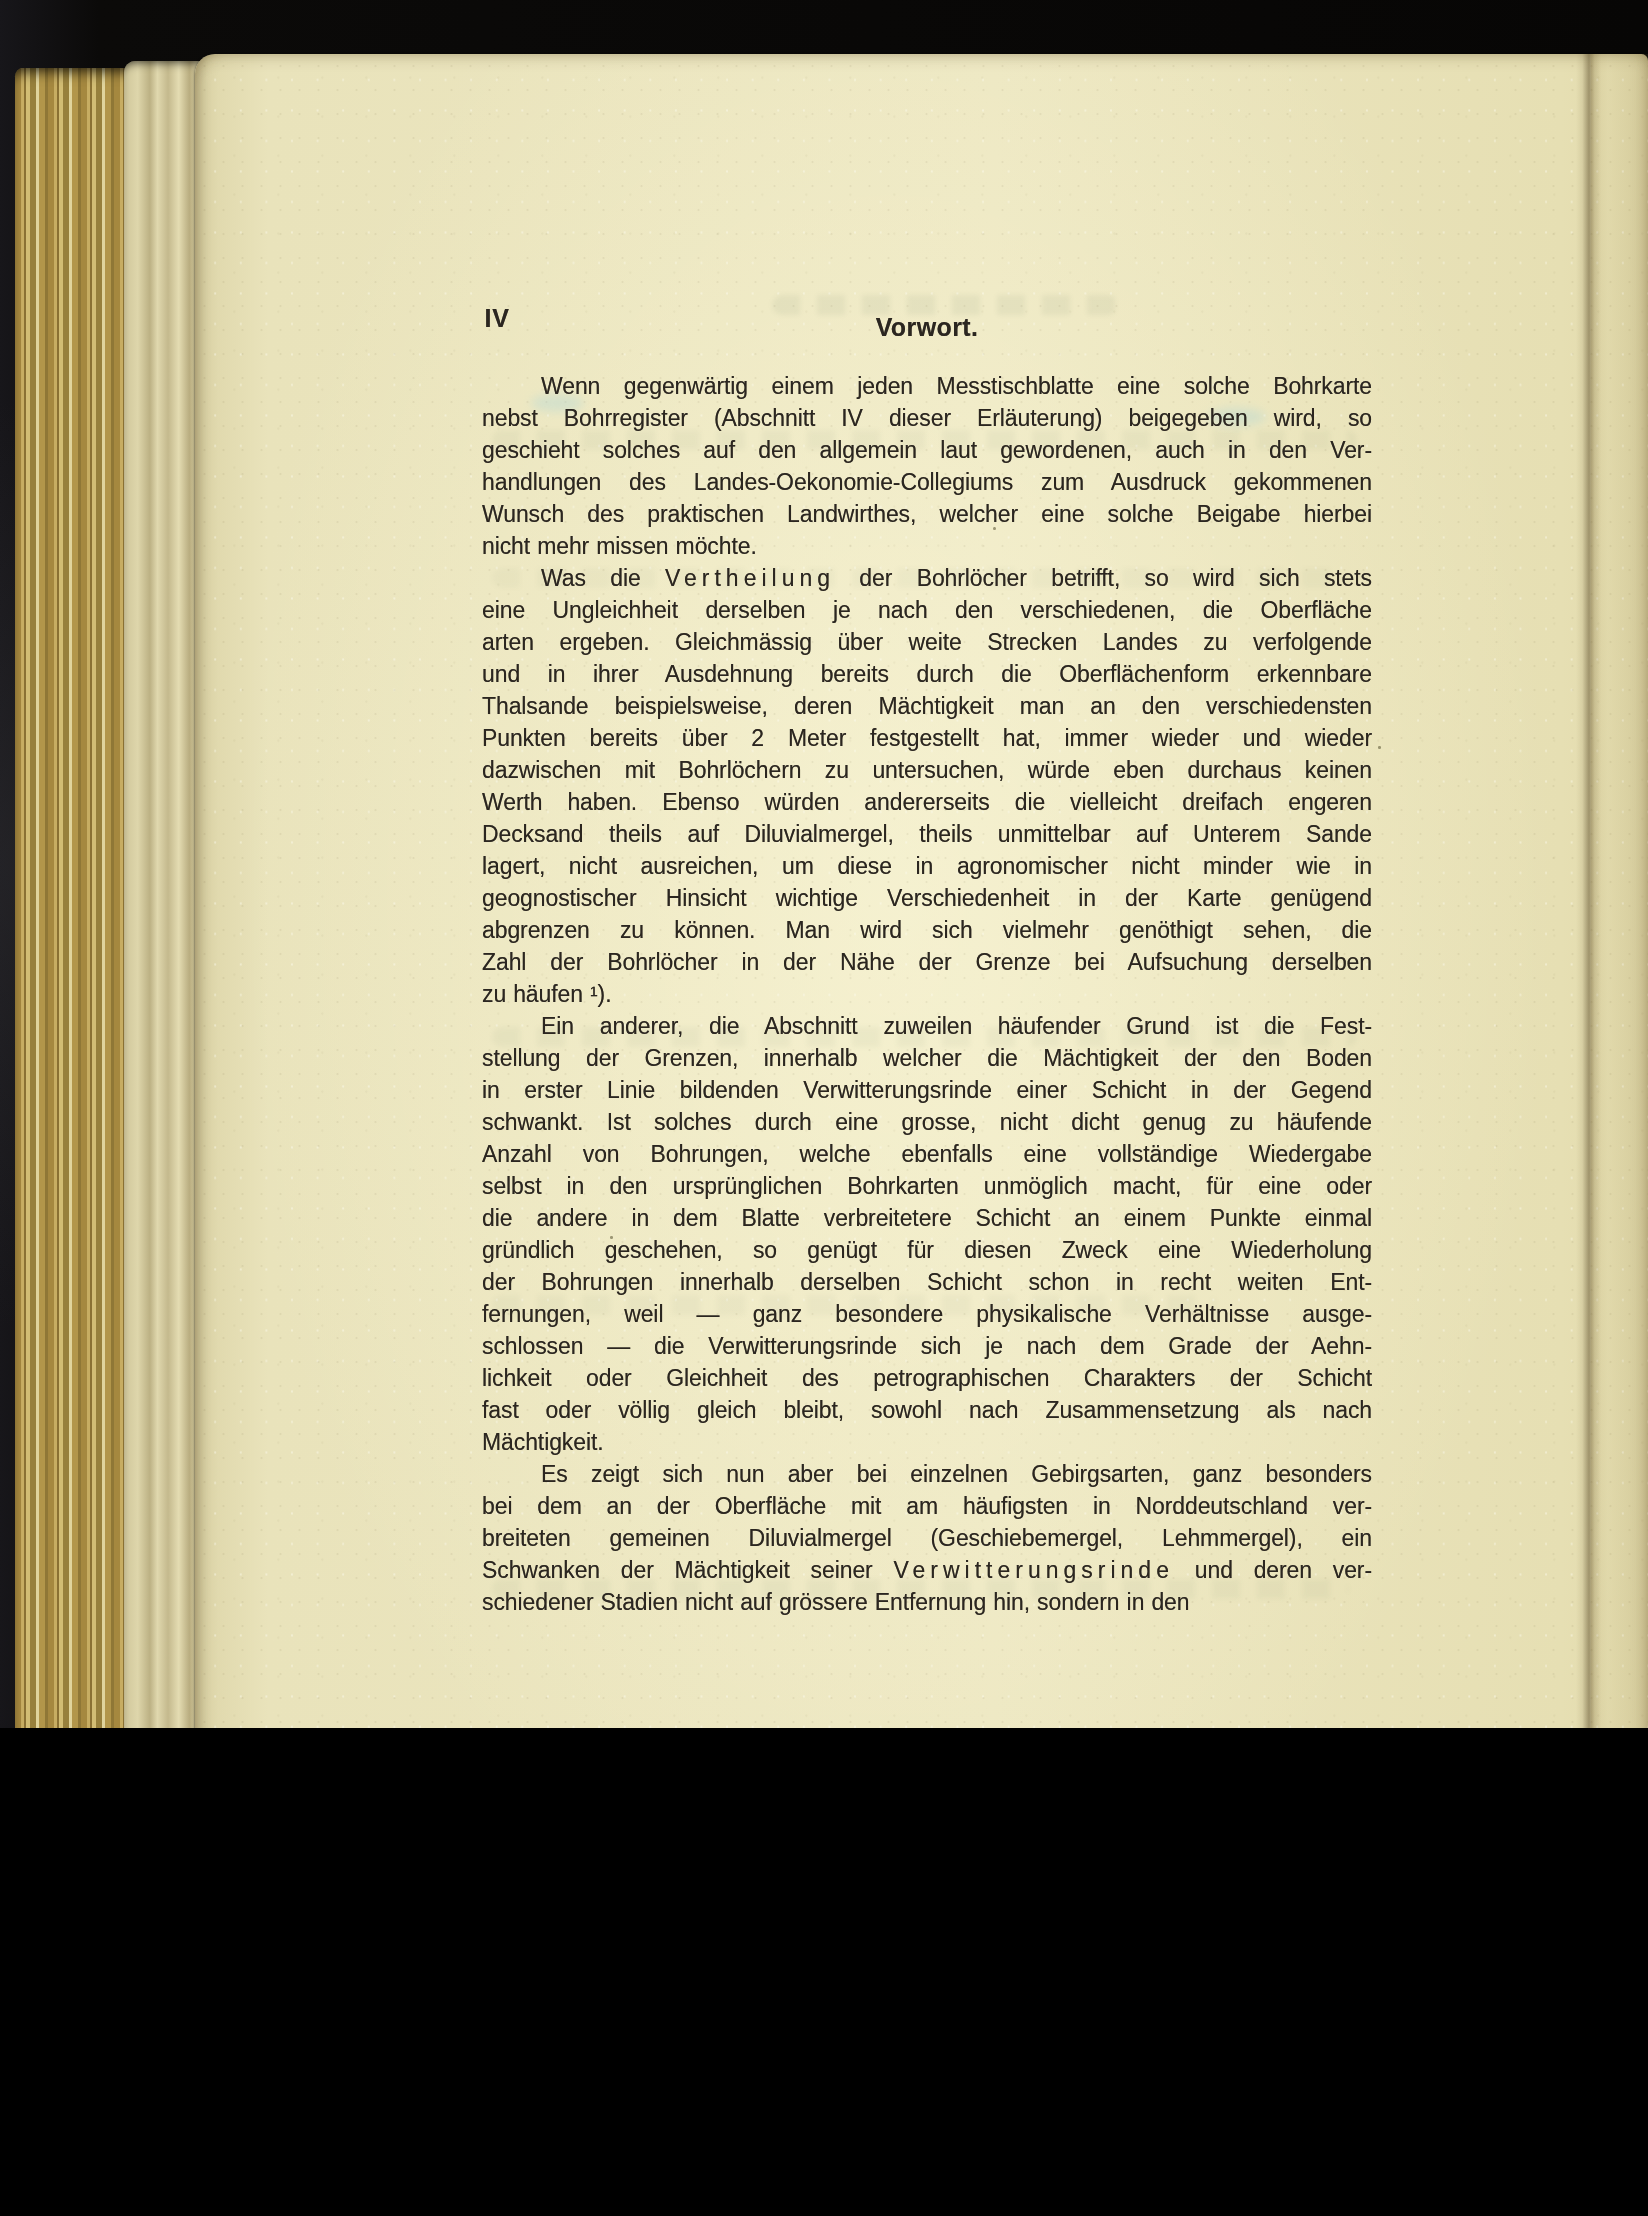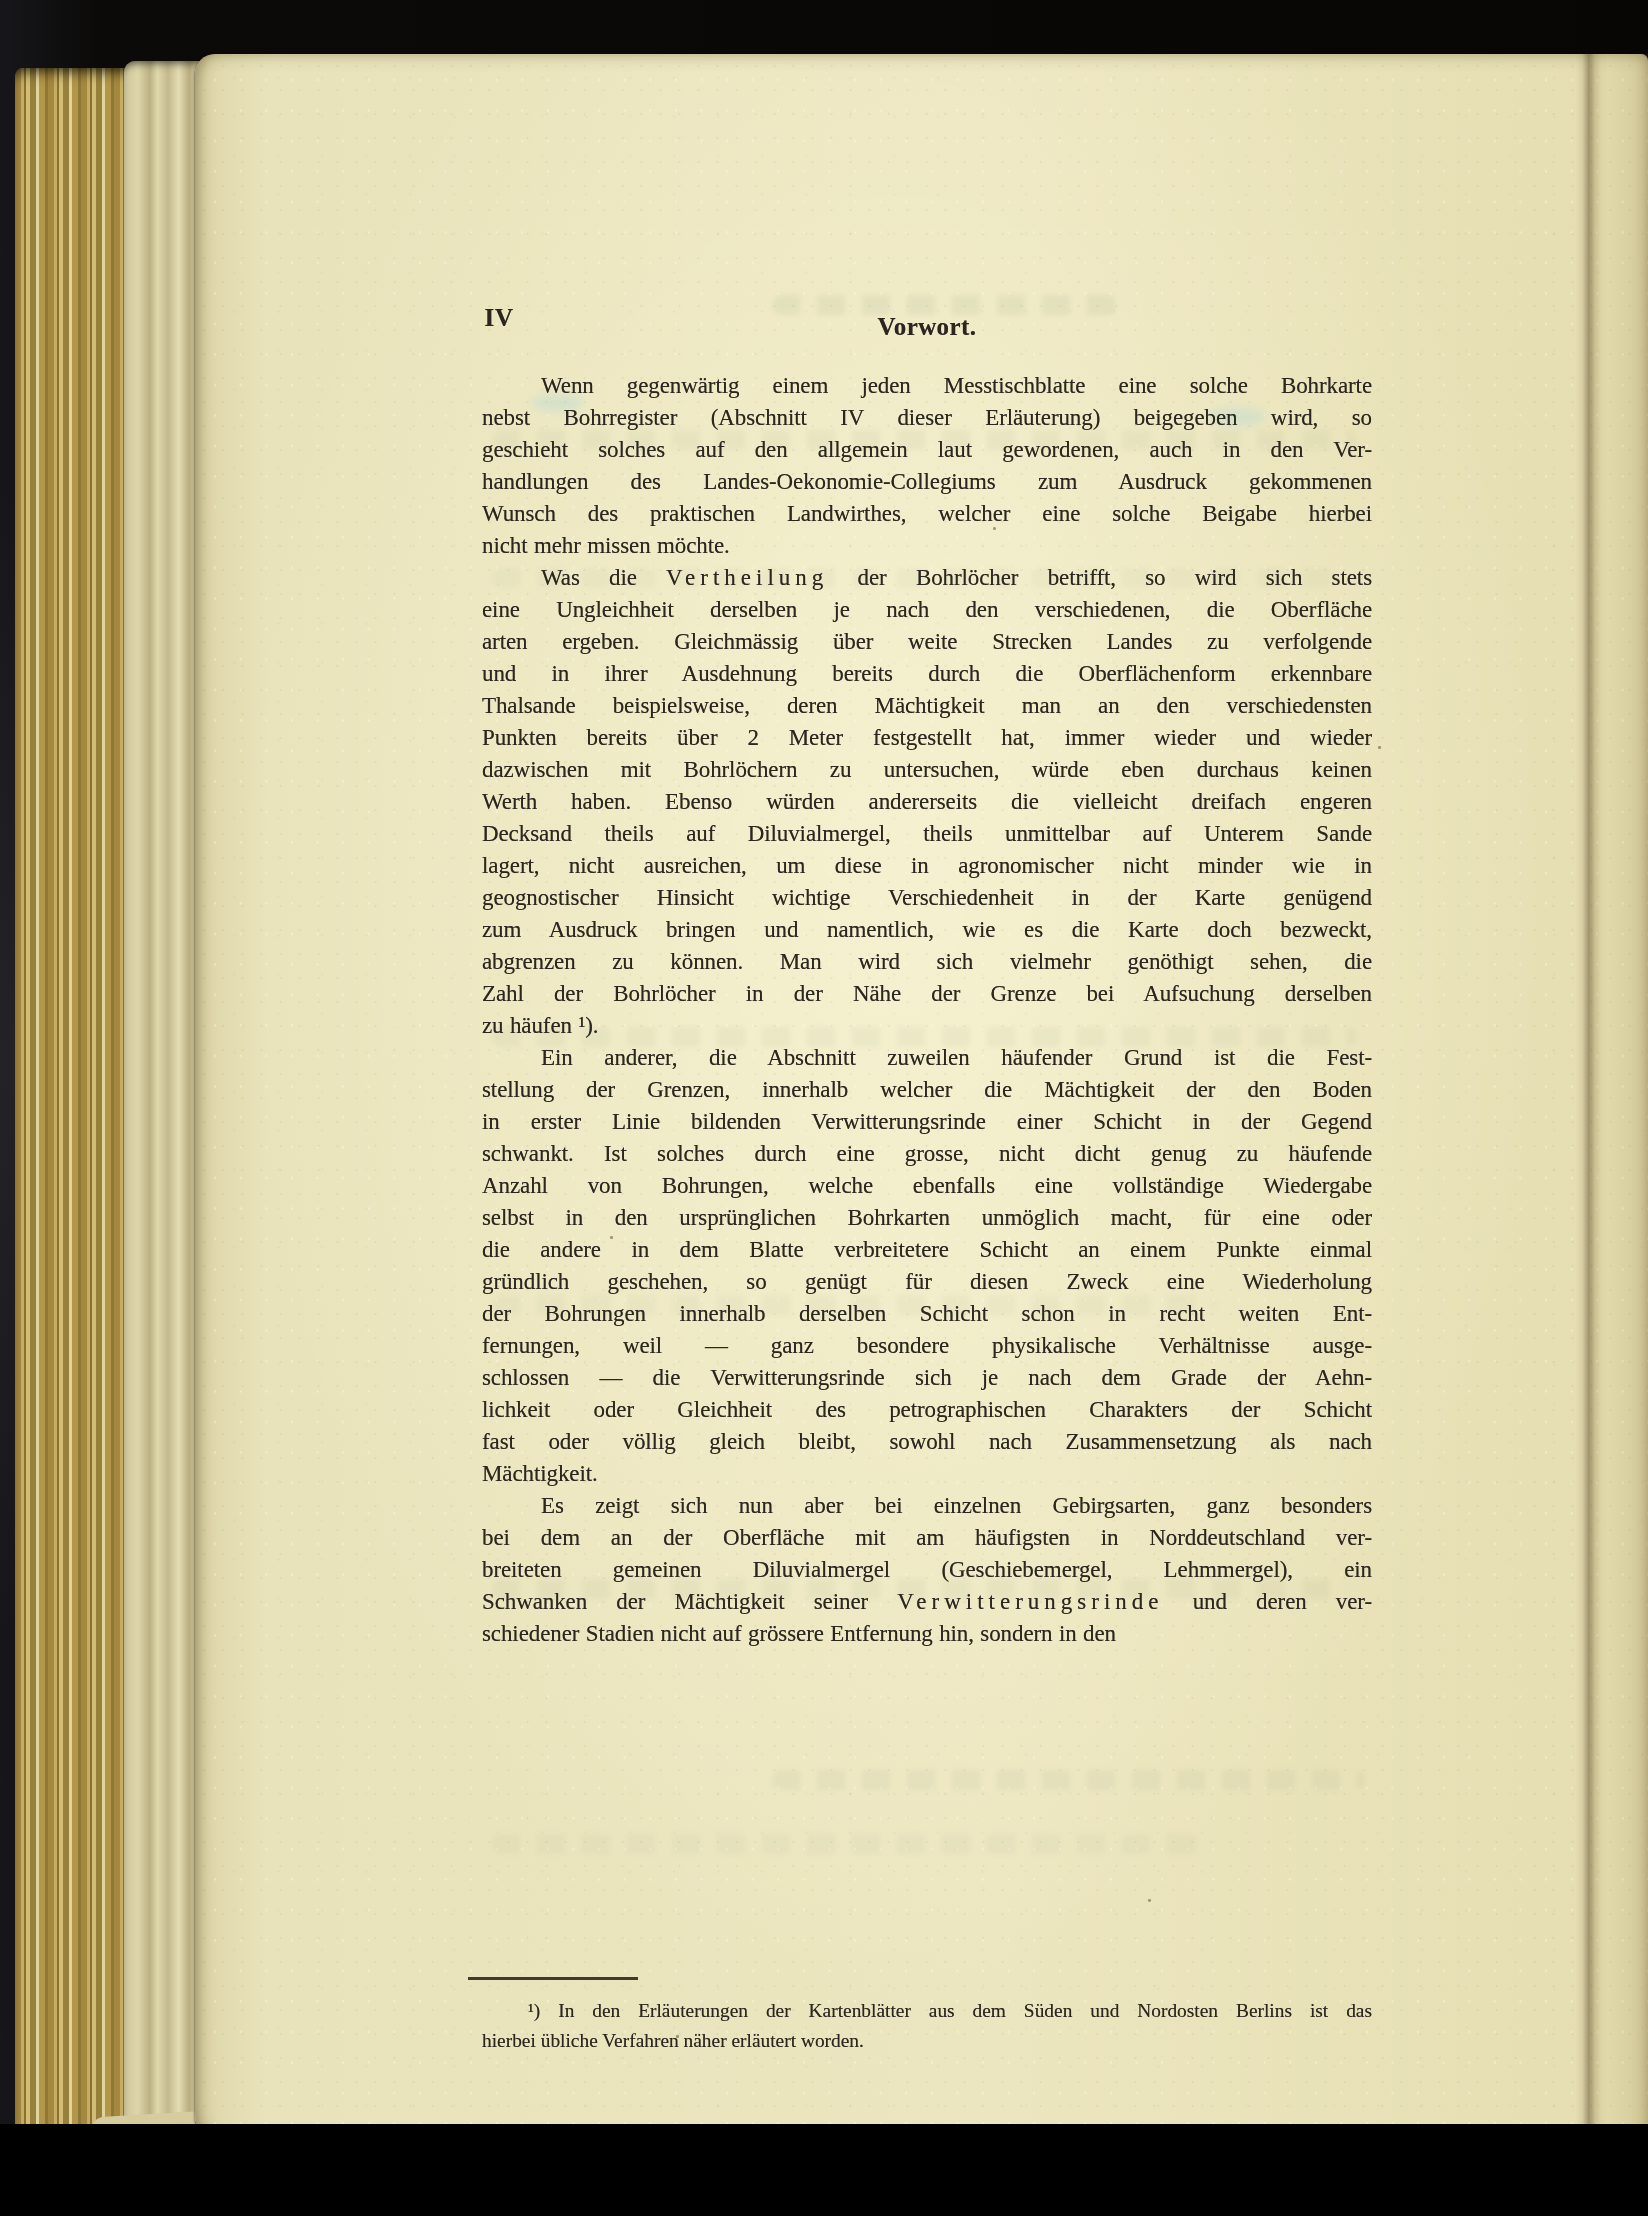--- a/index.html
+++ b/index.html
@@ -1,23 +1,23 @@
 <!DOCTYPE html>
 <html style="font-size:13px"><head>
 <meta charset="utf-8">
 <style>
   html,body{margin:0;padding:0;background:#000;}
   .scene{
     position:relative;
-    width:1648px;height:2124px;
+    width:1648px;height:1728px;
     background:
       radial-gradient(ellipse at 3% 50%, rgba(60,60,64,.35) 0, rgba(0,0,0,0) 38%),
       linear-gradient(90deg,#17161a 0,#0b0a09 6%,#070605 100%);
     overflow:hidden;
-    font-family:Liberation Serif, serif;
+    font-family:Liberation Sans, sans-serif;
   }
   
   .edge-gold{
     position:absolute;left:15px;top:68px;width:120px;height:2115px;
     background:repeating-linear-gradient(90deg,
       #a5883f 0 5.8px,#c7ad62 5.8px 9px,#8a7133 9px 11.5px,#d2bd74 11.5px 15px,
       #97803c 15px 21.4px,#e0d49c 21.4px 24px,#b2964a 24px 30.5px,#8f7736 30.5px 33px);
     box-shadow:inset 0 11.5px 13px -8.2px rgba(0,0,0,.8), inset 0 -11.5px 13px -8.2px rgba(0,0,0,.8);
     border-radius:8.2px 0 0 5px;
   }
@@ -156,21 +156,20 @@
           <div class="bline">eine Ungleichheit derselben je nach den verschiedenen, die Oberfläche</div>
           <div class="bline">arten ergeben.  Gleichmässig über weite Strecken Landes zu verfolgende</div>
           <div class="bline">und in ihrer Ausdehnung bereits durch die Oberflächenform erkennbare</div>
           <div class="bline">Thalsande beispielsweise, deren Mächtigkeit man an den verschiedensten</div>
           <div class="bline">Punkten bereits über 2 Meter festgestellt hat, immer wieder und wieder</div>
           <div class="bline">dazwischen mit Bohrlöchern zu untersuchen, würde eben durchaus keinen</div>
           <div class="bline">Werth haben.  Ebenso würden andererseits die vielleicht dreifach engeren</div>
           <div class="bline">Decksand theils auf Diluvialmergel, theils unmittelbar auf Unterem Sande</div>
           <div class="bline">lagert, nicht ausreichen, um diese in agronomischer nicht minder wie in</div>
           <div class="bline">geognostischer Hinsicht wichtige Verschiedenheit in der Karte genügend</div>
-          <div class="bline">zum Ausdruck bringen und namentlich, wie es die Karte doch bezweckt,</div>
           <div class="bline">abgrenzen zu können.  Man wird sich vielmehr genöthigt sehen, die</div>
           <div class="bline">Zahl der Bohrlöcher in der Nähe der Grenze bei Aufsuchung derselben</div>
           <div class="bline plast">zu häufen ¹).</div>
           <div class="bline first">Ein anderer, die Abschnitt zuweilen häufender Grund ist die Fest-</div>
           <div class="bline">stellung der Grenzen, innerhalb welcher die Mächtigkeit der den Boden</div>
           <div class="bline">in erster Linie bildenden Verwitterungsrinde einer Schicht in der Gegend</div>
           <div class="bline">schwankt.  Ist solches durch eine grosse, nicht dicht genug zu häufende</div>
           <div class="bline">Anzahl von Bohrungen, welche ebenfalls eine vollständige Wiedergabe</div>
           <div class="bline">selbst in den ursprünglichen Bohrkarten unmöglich macht, für eine oder</div>
           <div class="bline">die andere in dem Blatte verbreitetere Schicht an einem Punkte einmal</div>

